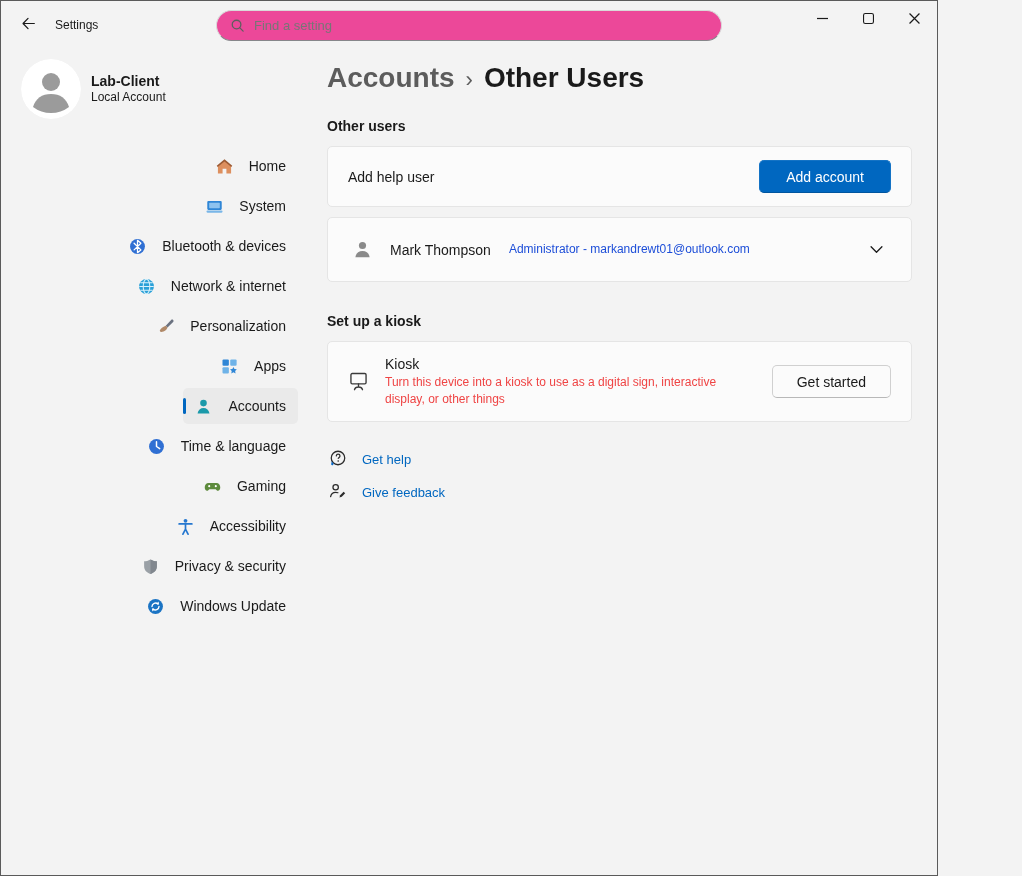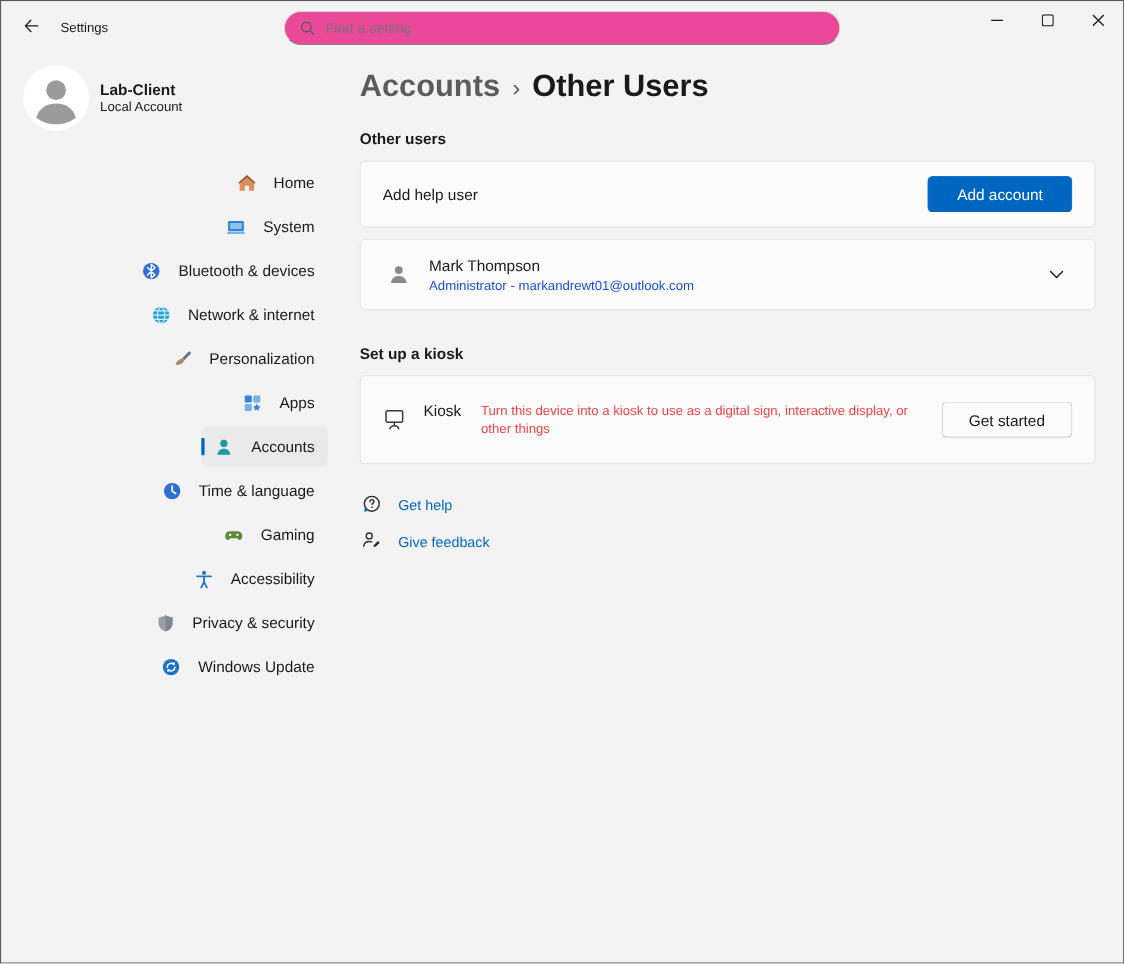--- a/index.html
+++ b/index.html
@@ -4,21 +4,21 @@
 <style>
   * { box-sizing: border-box; margin: 0; padding: 0; }
   html,body { width:1022px; height:876px; }
   body {
     font-family: "Liberation Sans", sans-serif;
     background:#f3f3f3;
     color:#1a1a1a;
     overflow:hidden;
   }
   .window {
-    width:1022px; height:876px;
+    width:938px; height:876px;
     border:1px solid #5a5a5a;
     display:flex; flex-direction:column;
     background:#f3f3f3;
   }
   
   .titlebar { height:48px; flex:0 0 48px; display:flex; align-items:center; position:relative; }
   .back-btn {
     width:34px; height:30px; margin-left:10px; border:none; background:transparent;
     display:flex; align-items:center; justify-content:center; border-radius:4px; cursor:pointer;
   }
@@ -72,26 +72,26 @@
     margin-top:12px; display:flex; align-items:center; padding:0 20px; width:100%;
   }
   .card-add { height:61px; }
   .card-add .row-label { font-size:14px; flex:1; }
   .btn-primary {
     height:33px; padding:0 26px; font-size:14px; color:#ffffff;
     background:#0067c0; border:1px solid #1473c5; border-bottom-color:#00559f;
     border-radius:5px; cursor:pointer; font-family:"Liberation Sans", sans-serif;
   }
   .card-user { height:65px; margin-top:10px; gap:17px; padding-left:24px; }
-  .user-texts { display:flex; flex-direction:column; gap:4px; }
+  .user-texts { display:flex; flex-direction:row; gap:18px; }
   .user-name { font-size:14px; }
   .user-detail { font-size:12px; color:#1d4ed8; }
   .chevron-btn { margin-left:auto; border:none; background:transparent; width:30px; height:30px; display:flex; align-items:center; justify-content:center; cursor:pointer; }
   .card-kiosk { height:81px; gap:16px; padding-left:20px; }
-  .kiosk-texts { flex:1; display:flex; flex-direction:row; gap:18px; }
+  .kiosk-texts { flex:1; display:flex; flex-direction:column; gap:2px; }
   .kiosk-title { font-size:14px; }
   .kiosk-desc { font-size:12px; color:#ef4444; max-width:470px; line-height:1.4; }
   .btn-secondary {
     height:33px; padding:0 24px; font-size:14px; color:#1a1a1a;
     background:#fbfbfb; border:1px solid #d0d0d0; border-bottom-color:#b8b8b8;
     border-radius:5px; cursor:pointer; font-family:"Liberation Sans", sans-serif; white-space:nowrap;
   }
   .footer-links { margin-top:27px; display:flex; flex-direction:column; gap:15px; padding-left:2px; }
   .flink { display:flex; align-items:flex-end; gap:15px; }
   .flink a { color:#0067c0; font-size:13px; text-decoration:none; }

